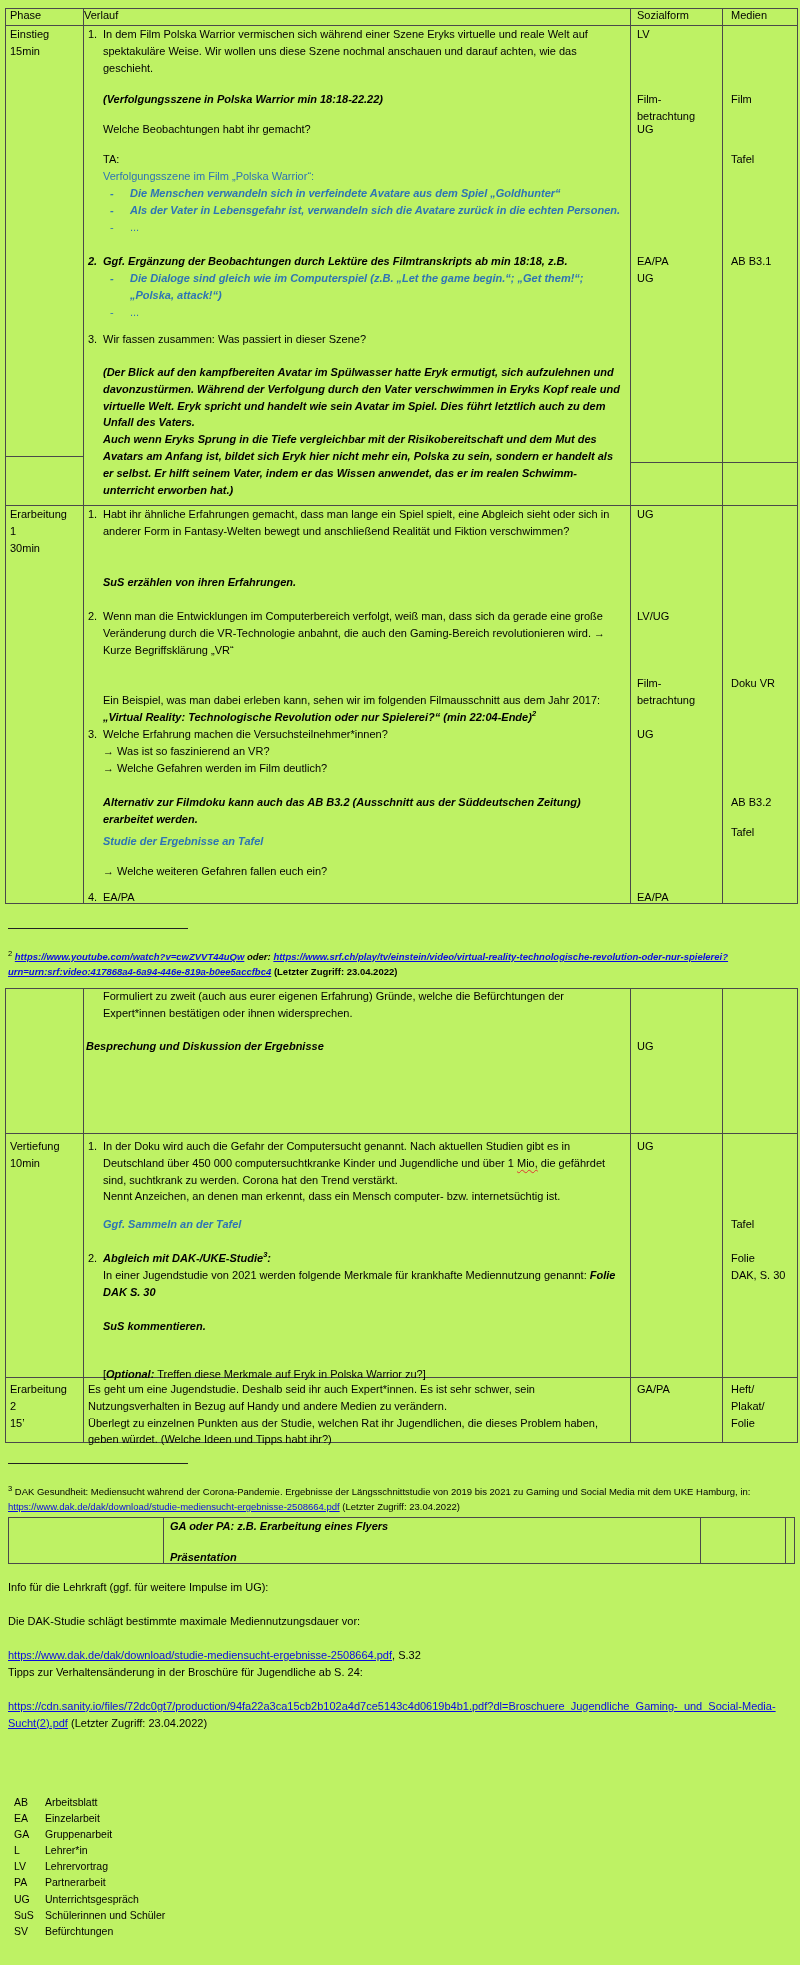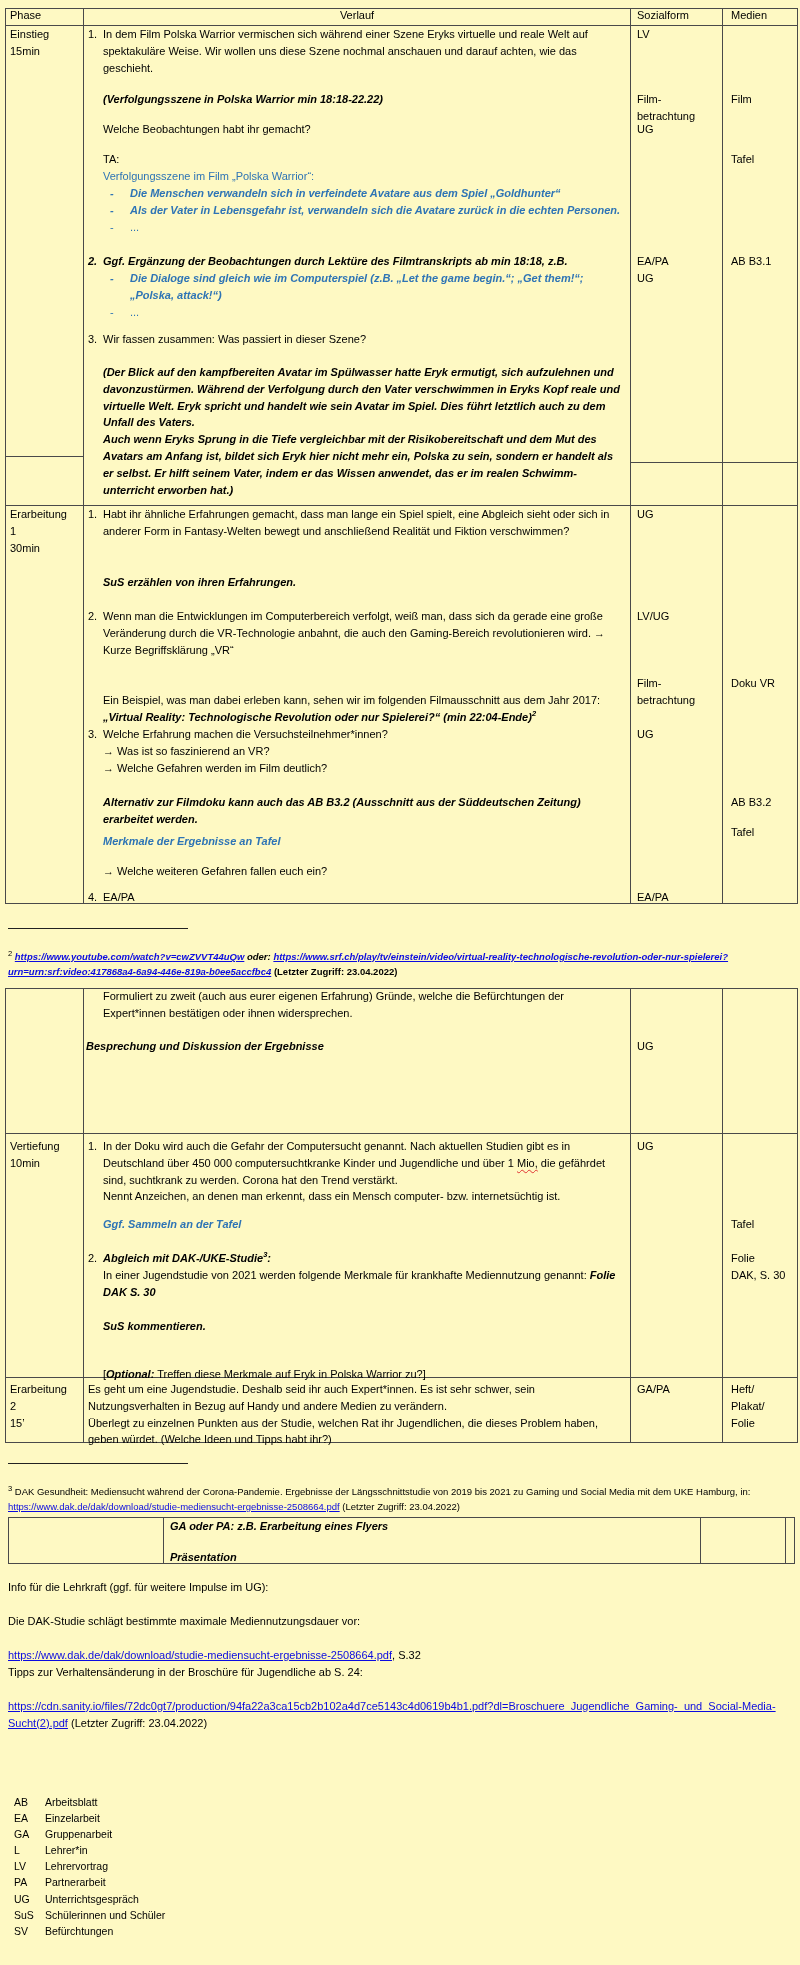--- a/index.html
+++ b/index.html
@@ -1,22 +1,22 @@
 <!DOCTYPE html>
 <html lang="de"><head>
 <meta charset="utf-8">
 <style>
   html,body{margin:0;padding:0;background:#fff;}
-  .page{position:relative;width:800px;height:1965px;background:#fef9c3;overflow:hidden;
+  .page{position:relative;width:800px;height:1965px;background:#bef264;overflow:hidden;
         font-family:"Liberation Sans",sans-serif;}
   .t{position:absolute;font-family:"Liberation Sans",sans-serif;font-size:11px;line-height:16.8px;
      color:#000;white-space:pre-line;}
   .it{font-style:italic;font-weight:bold;}
   .bl{color:#2E74B5;}
-  .ctr{text-align:center;}
+  .ctr{text-align:left;}
   .fn{font-size:9.5px;line-height:15.5px;}
   .sm{font-size:10.5px;line-height:16px;}
   .row{display:flex;align-items:flex-start;}
   .n{flex:0 0 15px;}
   .bn{flex:0 0 27px;padding-left:7px;box-sizing:border-box;}
   .lk{color:#0B0BE0;text-decoration:underline;cursor:pointer;}
   .bold6{font-weight:600;}
   sup.fr{font-size:7.5px;vertical-align:super;line-height:0;}
   .vl,.hl{position:absolute;background:#4a4a4a;}
   .vl{width:1px;}
@@ -115,21 +115,21 @@
   <div class="t" style="top:675px;left:103px;width:521px">
     <span>Ein Beispiel, was man dabei erleben kann, sehen wir im folgenden Filmausschnitt aus dem Jahr 2017: </span><span class="it">„Virtual Reality: Technologische Revolution oder nur Spielerei?“ (min 22:04-Ende)</span><sup class="fr it">2</sup>
   </div>
   <div class="t row" style="top:726px;left:88px;width:536px">
     <span class="n">3.</span>
     <span style="width:521px">Welche Erfahrung machen die Versuchsteilnehmer*innen?</span>
   </div>
   <div class="t" style="top:743px;left:103px">→ Was ist so faszinierend an VR?</div>
   <div class="t" style="top:760px;left:103px">→ Welche Gefahren werden im Film deutlich?</div>
   <div class="t it" style="top:794px;left:103px;width:521px">Alternativ zur Filmdoku kann auch das AB B3.2 (Ausschnitt aus der Süddeutschen Zeitung) erarbeitet werden.</div>
-  <div class="t it bl" style="top:833px;left:103px">Merkmale der Ergebnisse an Tafel</div>
+  <div class="t it bl" style="top:833px;left:103px">Studie der Ergebnisse an Tafel</div>
   <div class="t" style="top:863px;left:103px">→ Welche weiteren Gefahren fallen euch ein?</div>
   <div class="t row" style="top:889px;left:88px;width:536px">
     <span class="n">4.</span>
     <span style="width:521px">EA/PA</span>
   </div>
 
   <div class="t" style="top:506px;left:637px">UG</div>
   <div class="t" style="top:608px;left:637px">LV/UG</div>
   <div class="t" style="top:675px;left:637px;width:80px">Film-
 betrachtung</div>

